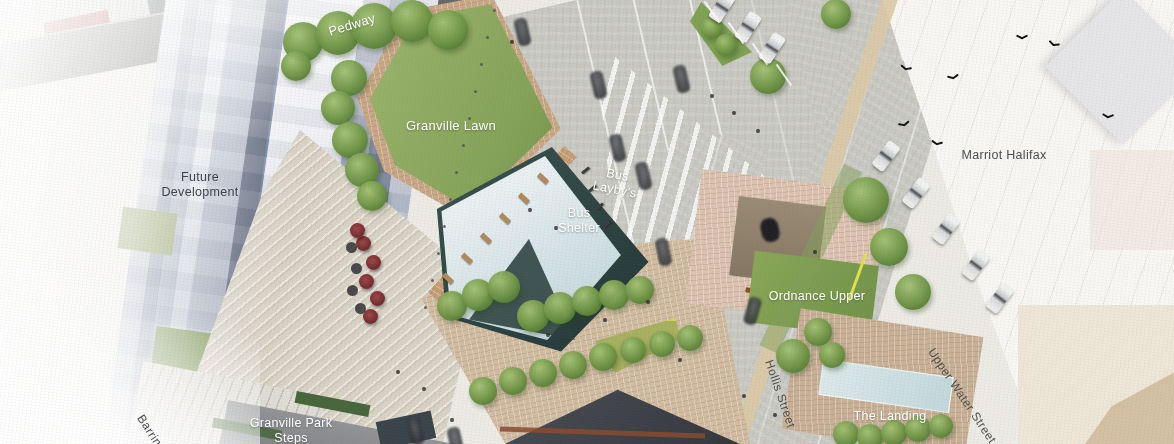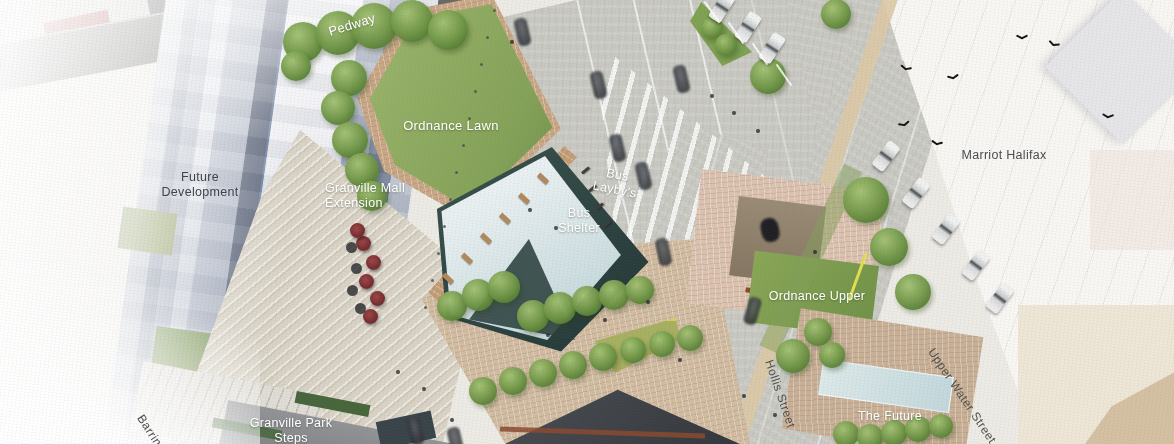--- a/index.html
+++ b/index.html
@@ -286,28 +286,26 @@
     <div class="bird" style="left: 1016px; top: 33px; width: 12px; height: 8px;"></div>
     <div class="bird" style="left: 1048px; top: 40px; width: 12px; height: 8px; transform: rotate(20deg);"></div>
     <div class="bird" style="left: 947px; top: 73px; width: 12px; height: 8px; transform: rotate(-10deg);"></div>
     <div class="bird" style="left: 900px; top: 64px; width: 12px; height: 8px; transform: rotate(15deg);"></div>
     <div class="bird" style="left: 1102px; top: 112px; width: 12px; height: 8px; transform: rotate(5deg);"></div>
     <div class="grain"></div>
 
   <span class="lbl" style="left:352px;top:25px;transform:translate(-50%,-50%) rotate(-17deg);">Pedway</span>
   <span class="lbl dark" style="left:200px;top:185px;font-size:12.5px;color:#3f434b;">Future
 Development</span>
-  <span class="lbl" style="left:451px;top:126px;">Ordnance Lawn</span>
-  <span class="lbl" style="left:365px;top:196px;text-align:left;font-size:12.5px;">Granville Mall
-Extension</span>
+  <span class="lbl" style="left:451px;top:126px;">Granville Lawn</span>
   <span class="lbl" style="left:616px;top:183px;transform:translate(-50%,-50%) rotate(11deg);font-size:12.5px;">Bus
 Layby's</span>
   <span class="lbl" style="left:579px;top:221px;font-size:12.5px;">Bus
 Shelter</span>
   <span class="lbl dark" style="left:1004px;top:156px;font-size:12.5px;white-space:nowrap;color:#4b4e51;">Marriot Halifax</span>
   <span class="lbl" style="left:817px;top:297px;white-space:nowrap;font-size:12.5px;">Ordnance Upper</span>
   <span class="lbl street" style="left:780px;top:394px;transform:translate(-50%,-50%) rotate(71deg);">Hollis Street</span>
   <span class="lbl street" style="left:962px;top:396px;transform:translate(-50%,-50%) rotate(56deg);">Upper Water Street</span>
-  <span class="lbl" style="left:890px;top:417px;white-space:nowrap;font-size:12.5px;">The Future</span>
+  <span class="lbl" style="left:890px;top:417px;white-space:nowrap;font-size:12.5px;">The Landing</span>
   <span class="lbl" style="left:291px;top:431px;font-size:12.5px;">Granville Park
 Steps</span>
   <span class="lbl street" style="left:146px;top:412px;transform:rotate(57deg);transform-origin:0 0;color:#4b4e51;">Barrington Street</span>
 </div>
 
 </body></html>

